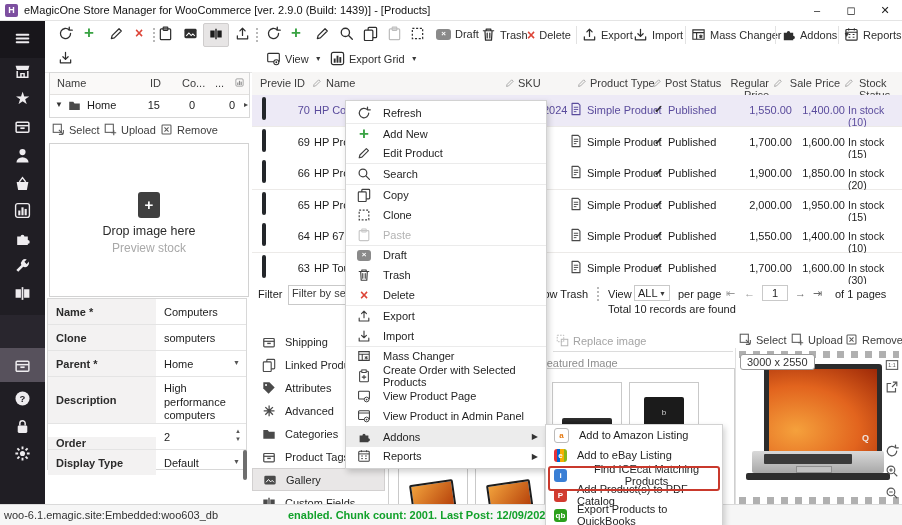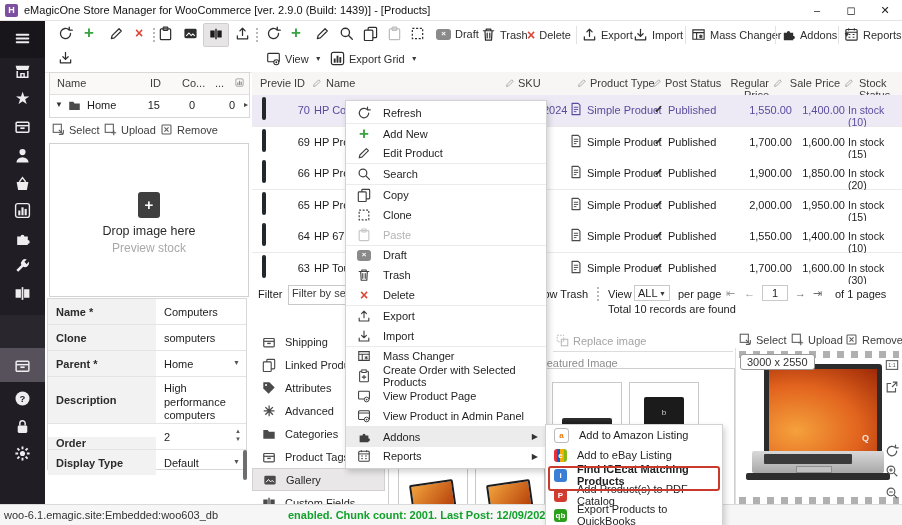--- a/index.html
+++ b/index.html
@@ -933,21 +933,21 @@
     <div class="smi">
         <span class="badge-ic" style="background:#fff;border:1px solid #bbb;color:#e47911;">a</span>
         <span>Add to Amazon Listing</span>
       </div>
     <div class="smi">
         <span class="badge-ic" style="background:linear-gradient(90deg,#e53238 25%,#0064d2 25% 50%,#f5af02 50% 75%,#86b817 75%);">e</span>
         <span>Add to eBay Listing</span>
       </div>
     <div class="smi">
         <span class="badge-ic" style="background:#3a7fd5;">i</span>
-        <span style="font-weight:bold;">Find ICEcat Matching Products</span>
+        <span style="font-weight:normal;text-align:center;">Find ICEcat Matching Products</span>
       </div>
     <div class="smi">
         <span class="badge-ic" style="background:#d23b2f;">P</span>
         <span>Add Product(s) to PDF Catalog</span>
       </div>
     <div class="smi">
         <span class="badge-ic" style="background:#2ca01c;">qb</span>
         <span>Export Products to QuickBooks</span>
       </div>
     <div class="redbox"></div>

